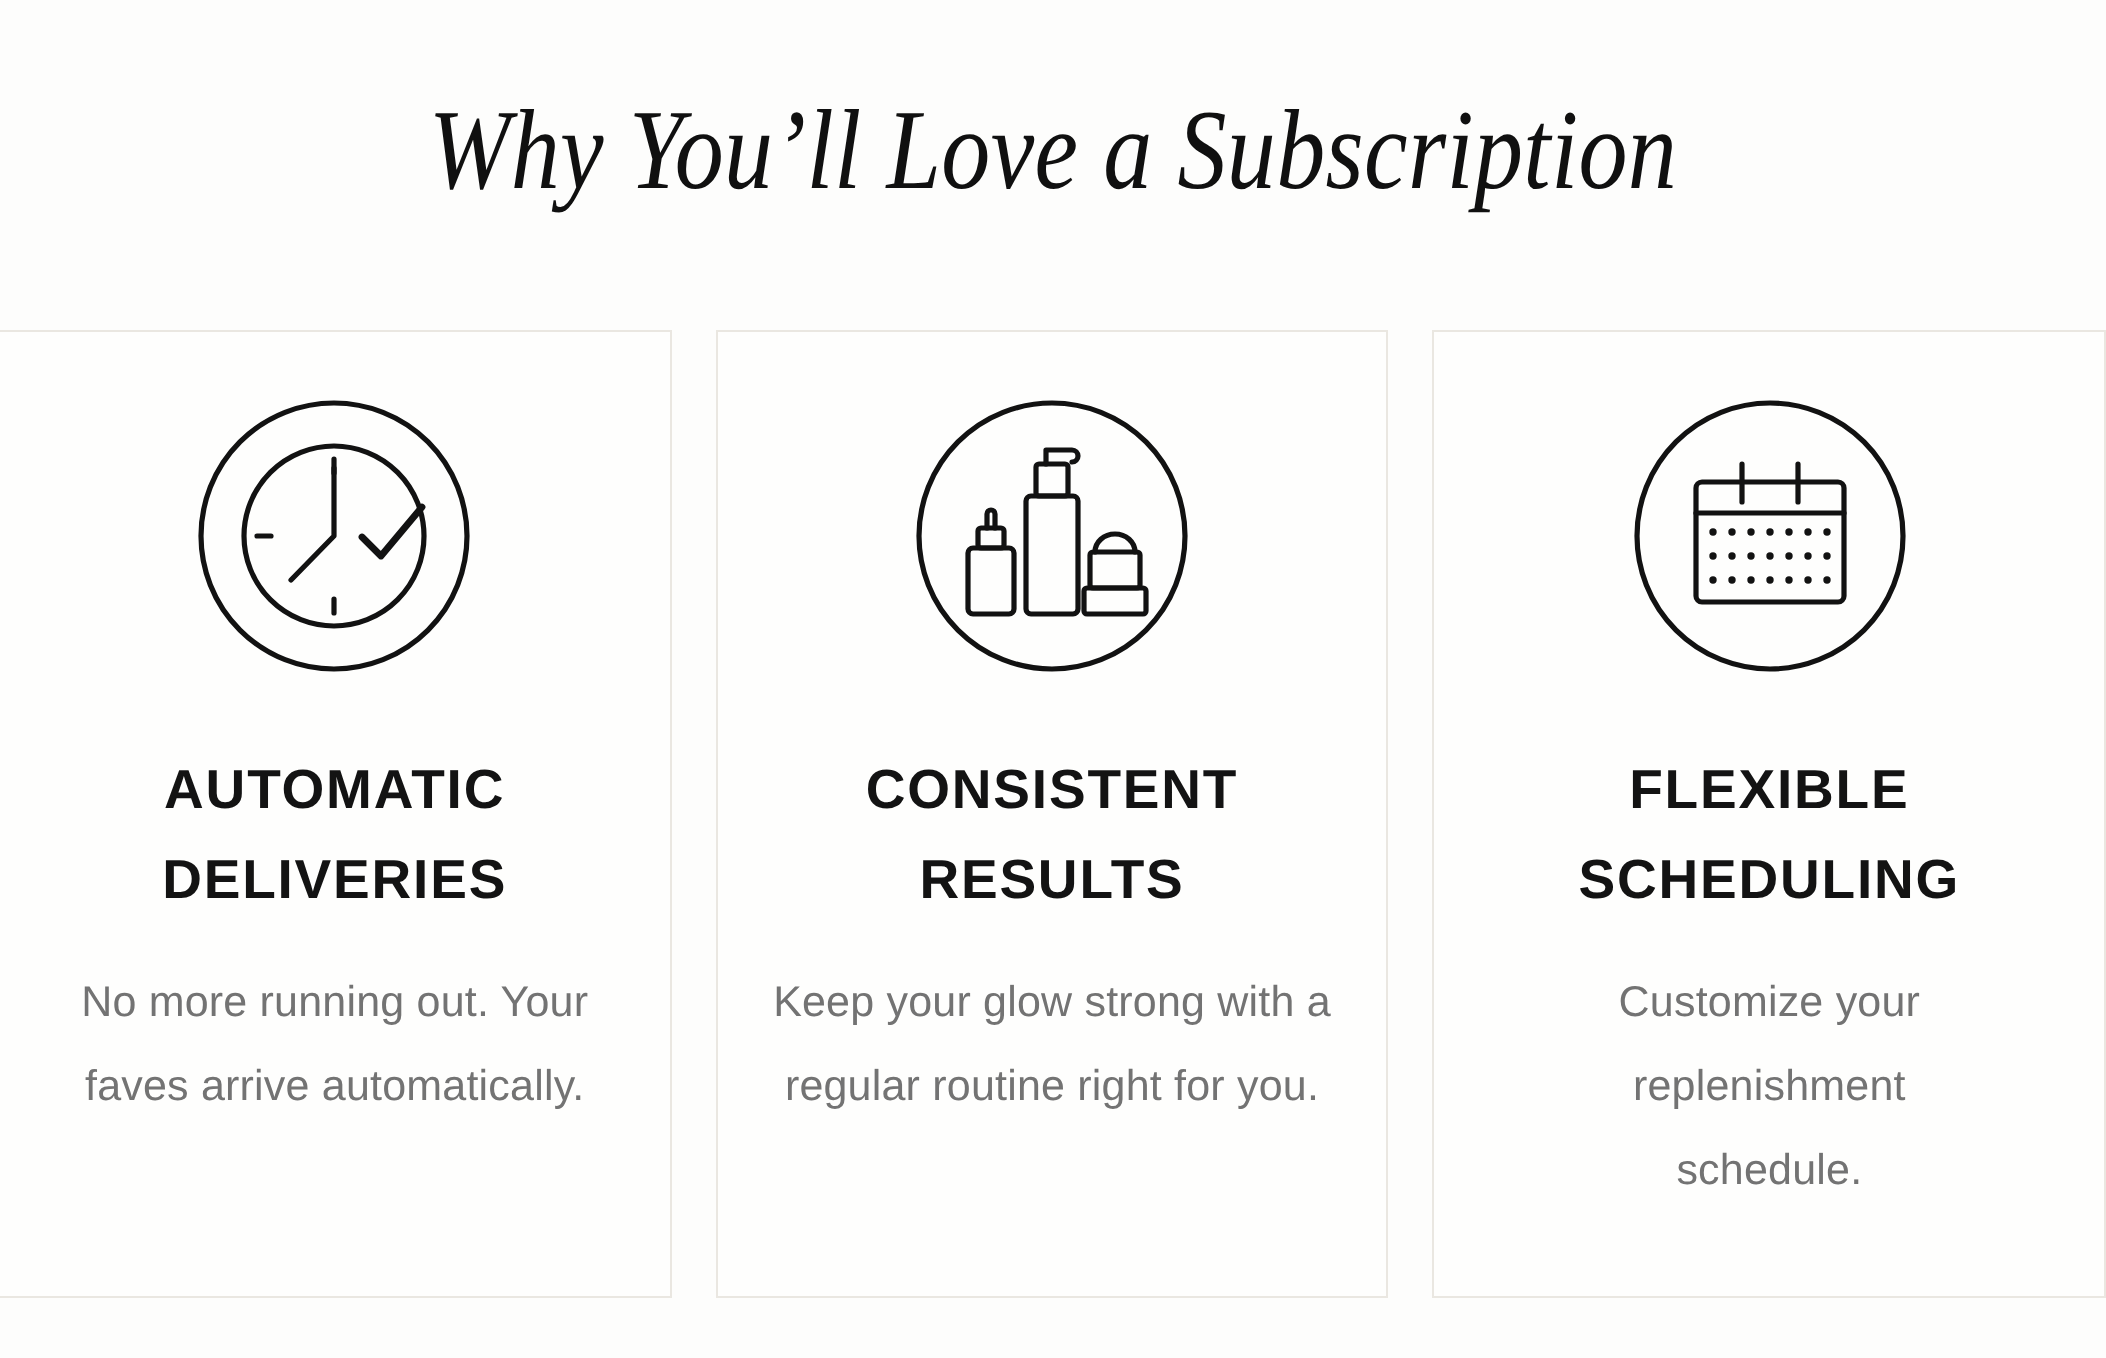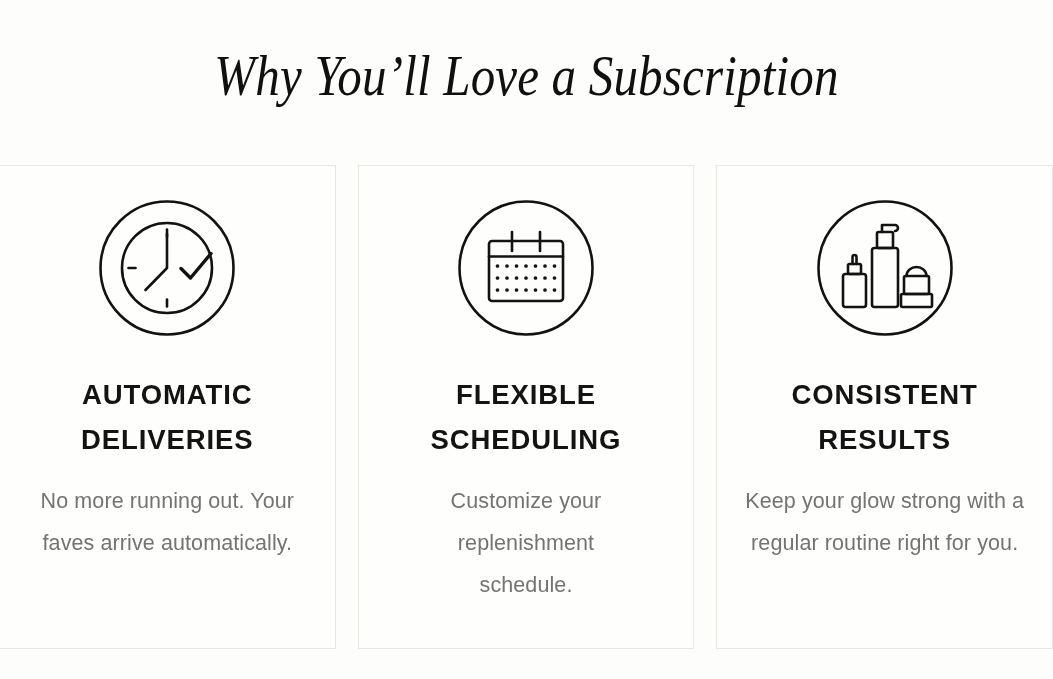--- a/index.html
+++ b/index.html
@@ -134,20 +134,43 @@
           <line x1="69" y1="100.5" x2="69" y2="107.5"></line>
           <line x1="30.5" y1="69" x2="37.5" y2="69"></line>
 
           <polyline points="69,35 69,69 47.5,91"></polyline>
 
           <polyline points="83,69.5 92.5,79 113,54.5" stroke-width="3.4"></polyline>
         </svg>
       </div>
       <div class="card-title">AUTOMATIC DELIVERIES</div>
       <div class="card-body">No more running out. Your faves arrive automatically.</div>
+    </div>
+
+    <div class="card card-3">
+      <div class="icon-wrap">
+        <svg viewBox="0 0 138 138" fill="none" stroke="#121212" stroke-width="2.6" stroke-linecap="round" stroke-linejoin="round">
+
+          <circle cx="69" cy="69" r="66.5"></circle>
+
+          <rect x="27" y="75" width="23" height="33" rx="2.5"></rect>
+          <rect x="32" y="65" width="13" height="10" rx="1.5"></rect>
+          <path d="M36.5 65 v-7 a2 2 0 0 1 4 0 v7"></path>
+
+          <rect x="56" y="49" width="26" height="59" rx="2.5"></rect>
+          <rect x="61" y="33" width="16" height="16" rx="1.5"></rect>
+          <path d="M66 33 v-7 h13 a3 3 0 0 1 0 6"></path>
+
+          <rect x="85" y="95" width="31" height="13" rx="1.5"></rect>
+          <rect x="88" y="77" width="25" height="18" rx="1.5"></rect>
+          <path d="M90.5 77 a10 9 0 0 1 20 0"></path>
+        </svg>
+      </div>
+      <div class="card-title">CONSISTENT RESULTS</div>
+      <div class="card-body">Keep your glow strong with a regular routine right for you.</div>
     </div>
 
     <div class="card card-2">
       <div class="icon-wrap">
         <svg viewBox="0 0 138 138" fill="none" stroke="#121212" stroke-width="2.6" stroke-linecap="round" stroke-linejoin="round">
 
           <circle cx="69" cy="69" r="66.5"></circle>
 
           <line x1="55" y1="33" x2="55" y2="52"></line>
           <line x1="83" y1="33" x2="83" y2="52"></line>
@@ -178,37 +201,14 @@
             <circle cx="78.5" cy="91" r="1.85"></circle>
               <circle cx="88" cy="91" r="1.85"></circle>
             <circle cx="97.5" cy="91" r="1.85"></circle>
           </g>
         </svg>
       </div>
       <div class="card-title">FLEXIBLE SCHEDULING</div>
       <div class="card-body">Customize your replenishment schedule.</div>
     </div>
 
-    <div class="card card-3">
-      <div class="icon-wrap">
-        <svg viewBox="0 0 138 138" fill="none" stroke="#121212" stroke-width="2.6" stroke-linecap="round" stroke-linejoin="round">
-
-          <circle cx="69" cy="69" r="66.5"></circle>
-
-          <rect x="27" y="75" width="23" height="33" rx="2.5"></rect>
-          <rect x="32" y="65" width="13" height="10" rx="1.5"></rect>
-          <path d="M36.5 65 v-7 a2 2 0 0 1 4 0 v7"></path>
-
-          <rect x="56" y="49" width="26" height="59" rx="2.5"></rect>
-          <rect x="61" y="33" width="16" height="16" rx="1.5"></rect>
-          <path d="M66 33 v-7 h13 a3 3 0 0 1 0 6"></path>
-
-          <rect x="85" y="95" width="31" height="13" rx="1.5"></rect>
-          <rect x="88" y="77" width="25" height="18" rx="1.5"></rect>
-          <path d="M90.5 77 a10 9 0 0 1 20 0"></path>
-        </svg>
-      </div>
-      <div class="card-title">CONSISTENT RESULTS</div>
-      <div class="card-body">Keep your glow strong with a regular routine right for you.</div>
-    </div>
-
   </div>
 </div>
 
 </body></html>

